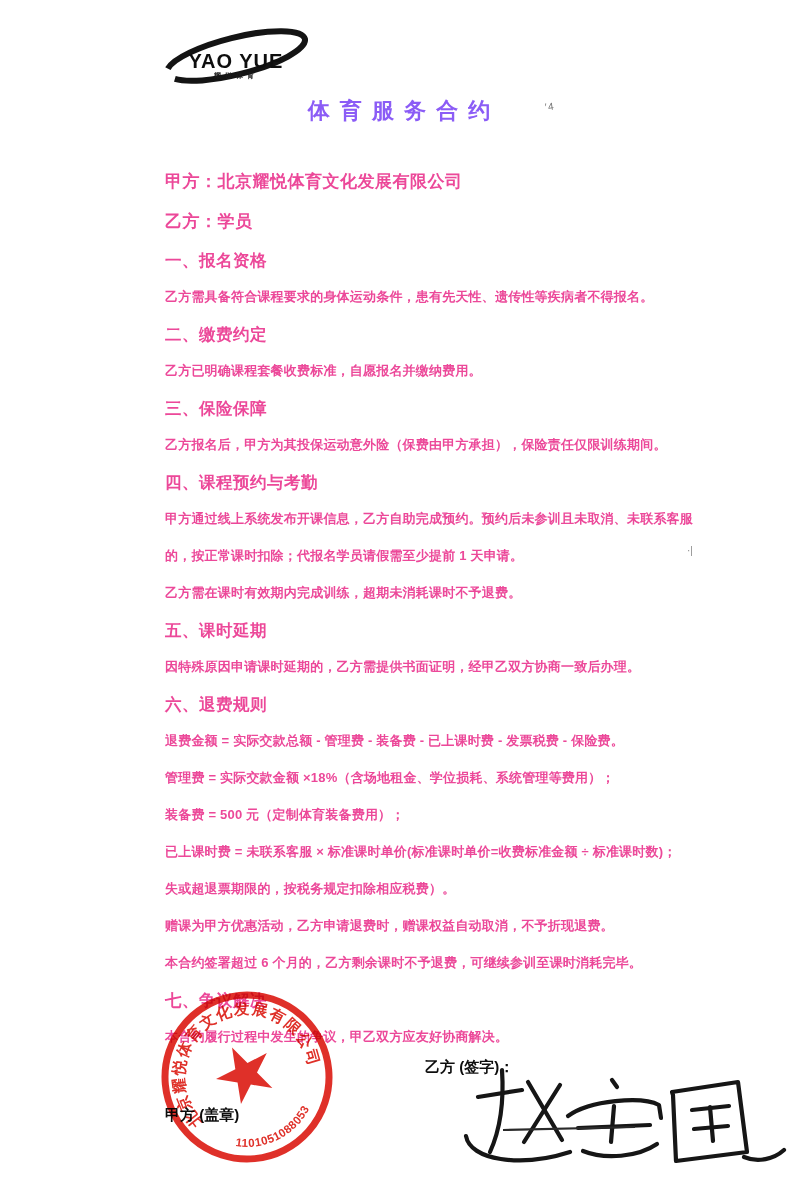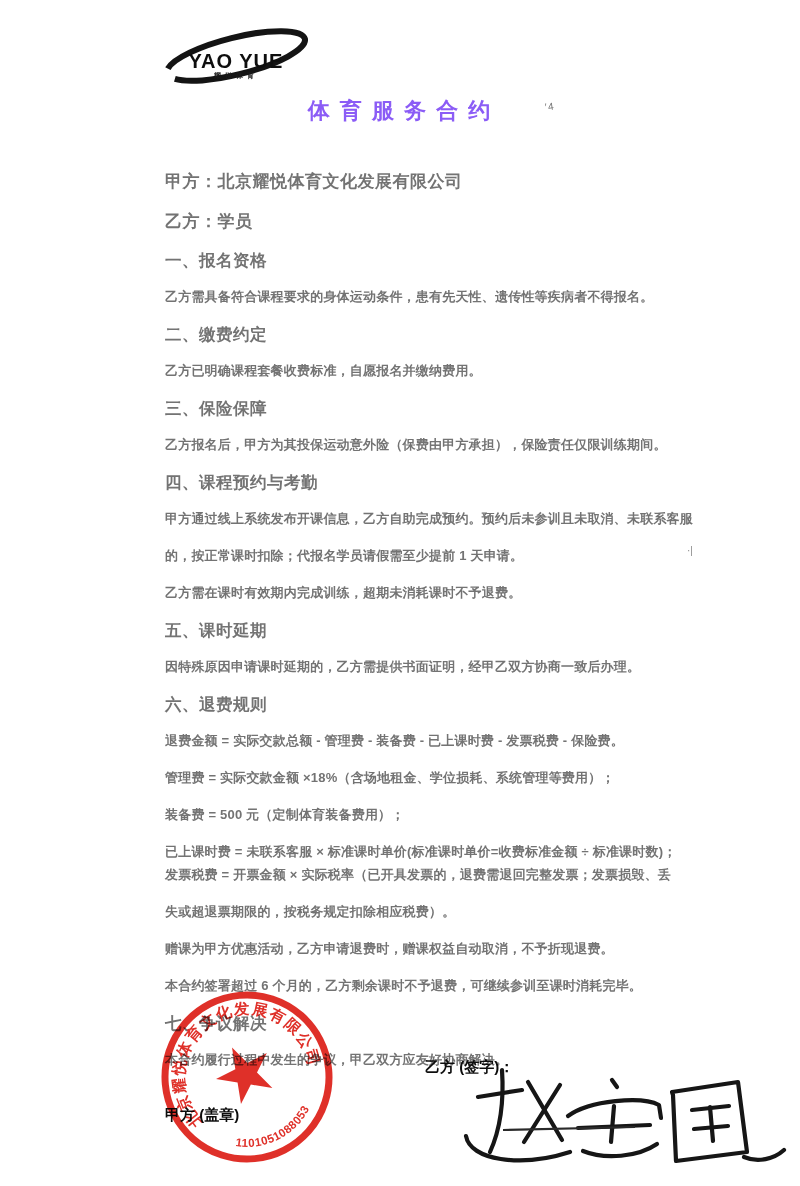--- a/index.html
+++ b/index.html
@@ -18,21 +18,21 @@
     font-size:22px;font-weight:700;letter-spacing:2px;color:#8b5cf6;white-space:pre;
   }
   .title-mark{
     position:absolute;left:545px;top:101px;font-size:10px;color:#6f6f6f;
     transform:rotate(-8deg);letter-spacing:1px;
   }
   .attend-mark{position:absolute;left:687px;top:545px;font-size:10px;color:#8a8a8a;}
 
   
   .contract-body{position:absolute;left:165px;top:172px;width:530px;}
-  .blk{white-space:nowrap;color:#737373;}
+  .blk{white-space:nowrap;color:#ec4899;}
   .party{font-size:17px;font-weight:700;line-height:20px;margin-top:20px;letter-spacing:0.5px;}
   .party:first-child{margin-top:0;}
   .section{font-size:16.5px;font-weight:700;line-height:18px;margin-top:19px;letter-spacing:0.5px;}
   .body{font-size:13px;font-weight:600;line-height:18px;margin-top:19px;letter-spacing:0.2px;}
   .tight{margin-top:5px;}
 
   
   .sig-label{position:absolute;font-size:15px;font-weight:700;white-space:nowrap;color:#0d0d0d;}
   .sig-a{left:165px;top:1106px;}
   .sig-b{left:425px;top:1058px;}
@@ -72,21 +72,20 @@
       <div class="blk body">甲方通过线上系统发布开课信息，乙方自助完成预约。预约后未参训且未取消、未联系客服</div>
       <div class="blk body">的，按正常课时扣除；代报名学员请假需至少提前 1 天申请。</div>
       <div class="blk body">乙方需在课时有效期内完成训练，超期未消耗课时不予退费。</div>
       <div class="blk section">五、课时延期</div>
       <div class="blk body">因特殊原因申请课时延期的，乙方需提供书面证明，经甲乙双方协商一致后办理。</div>
       <div class="blk section">六、退费规则</div>
       <div class="blk body">退费金额 = 实际交款总额 - 管理费 - 装备费 - 已上课时费 - 发票税费 - 保险费。</div>
       <div class="blk body">管理费 = 实际交款金额 ×18%（含场地租金、学位损耗、系统管理等费用）；</div>
       <div class="blk body">装备费 = 500 元（定制体育装备费用）；</div>
       <div class="blk body">已上课时费 = 未联系客服 × 标准课时单价(标准课时单价=收费标准金额 ÷ 标准课时数)；</div>
-      <div class="blk body tight">发票税费 = 开票金额 × 实际税率（已开具发票的，退费需退回完整发票；发票损毁、丢</div>
       <div class="blk body">失或超退票期限的，按税务规定扣除相应税费）。</div>
       <div class="blk body">赠课为甲方优惠活动，乙方申请退费时，赠课权益自动取消，不予折现退费。</div>
       <div class="blk body">本合约签署超过 6 个月的，乙方剩余课时不予退费，可继续参训至课时消耗完毕。</div>
       <div class="blk section">七、争议解决</div>
       <div class="blk body">本合约履行过程中发生的争议，甲乙双方应友好协商解决。</div>
     </div>
 
   <div class="sig-label sig-a">甲方 (盖章)</div>
   <div class="sig-label sig-b">乙方 (签字)：</div>
 

